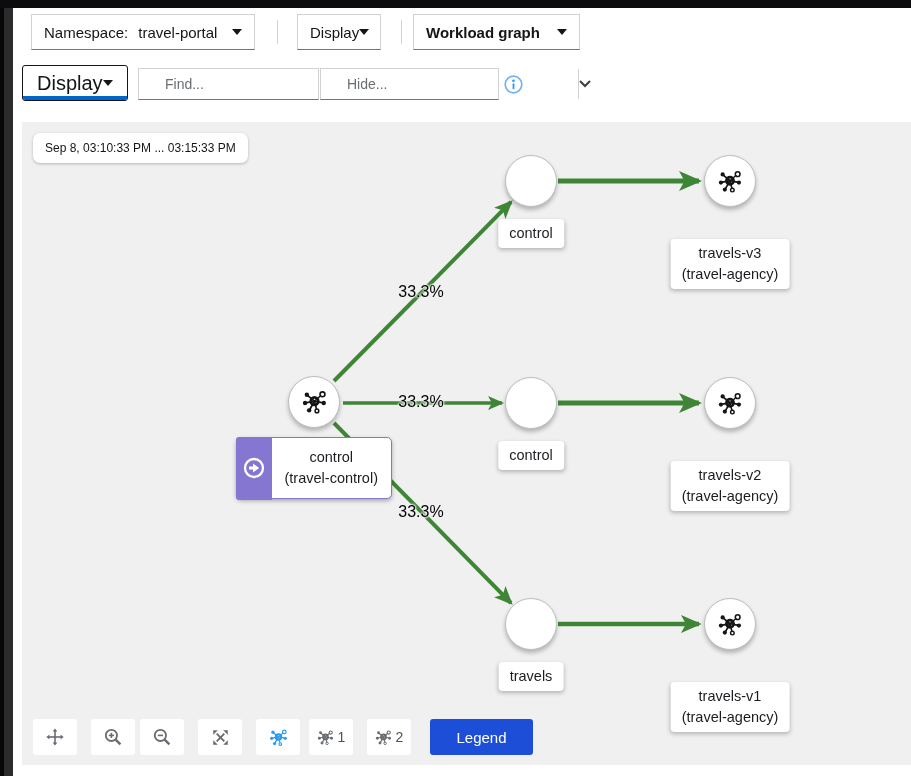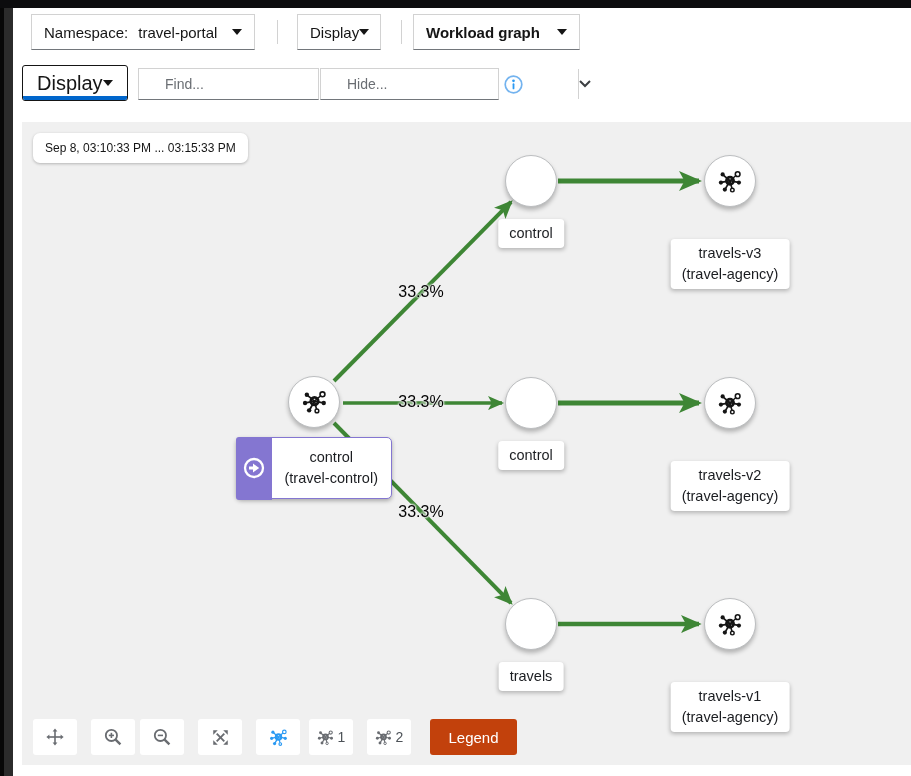--- a/index.html
+++ b/index.html
@@ -67,21 +67,21 @@
   #control-label .badge { width:36px; background:#8476d1; border-radius:3px 0 0 3px; margin:-1.5px 0 -1.5px -1.5px;
     display:flex; align-items:center; justify-content:center; }
   #control-label .txt { flex:1; display:flex; flex-direction:column; align-items:center; justify-content:center;
     font-size:14.5px; line-height:21px; color:#1b1d21; text-align:center; }
 
   
   .gbtn { position:absolute; top:597px; width:44px; height:36px; background:#fff; border-radius:3px;
     display:flex; align-items:center; justify-content:center; cursor:pointer; color:#696c71; gap:4px; }
   .gbtn.active { color:#2b9af3; }
   .gbtn .num { font-size:14px; color:#4d5258; }
-  #legend-btn { position:absolute; left:408px; top:597px; width:87px; height:36px; background:#c2410c; color:#fff;
+  #legend-btn { position:absolute; left:408px; top:597px; width:103px; height:36px; background:#1d4ed8; color:#fff;
     border:none; border-radius:3px; font-size:15px; font-family:"Liberation Sans", sans-serif; cursor:pointer; }
 
   svg { display:block; }
 </style>
 </head>
 <body>
 
 <svg width="0" height="0" style="position:absolute">
   <defs>
     <g id="mesh-glyph">

